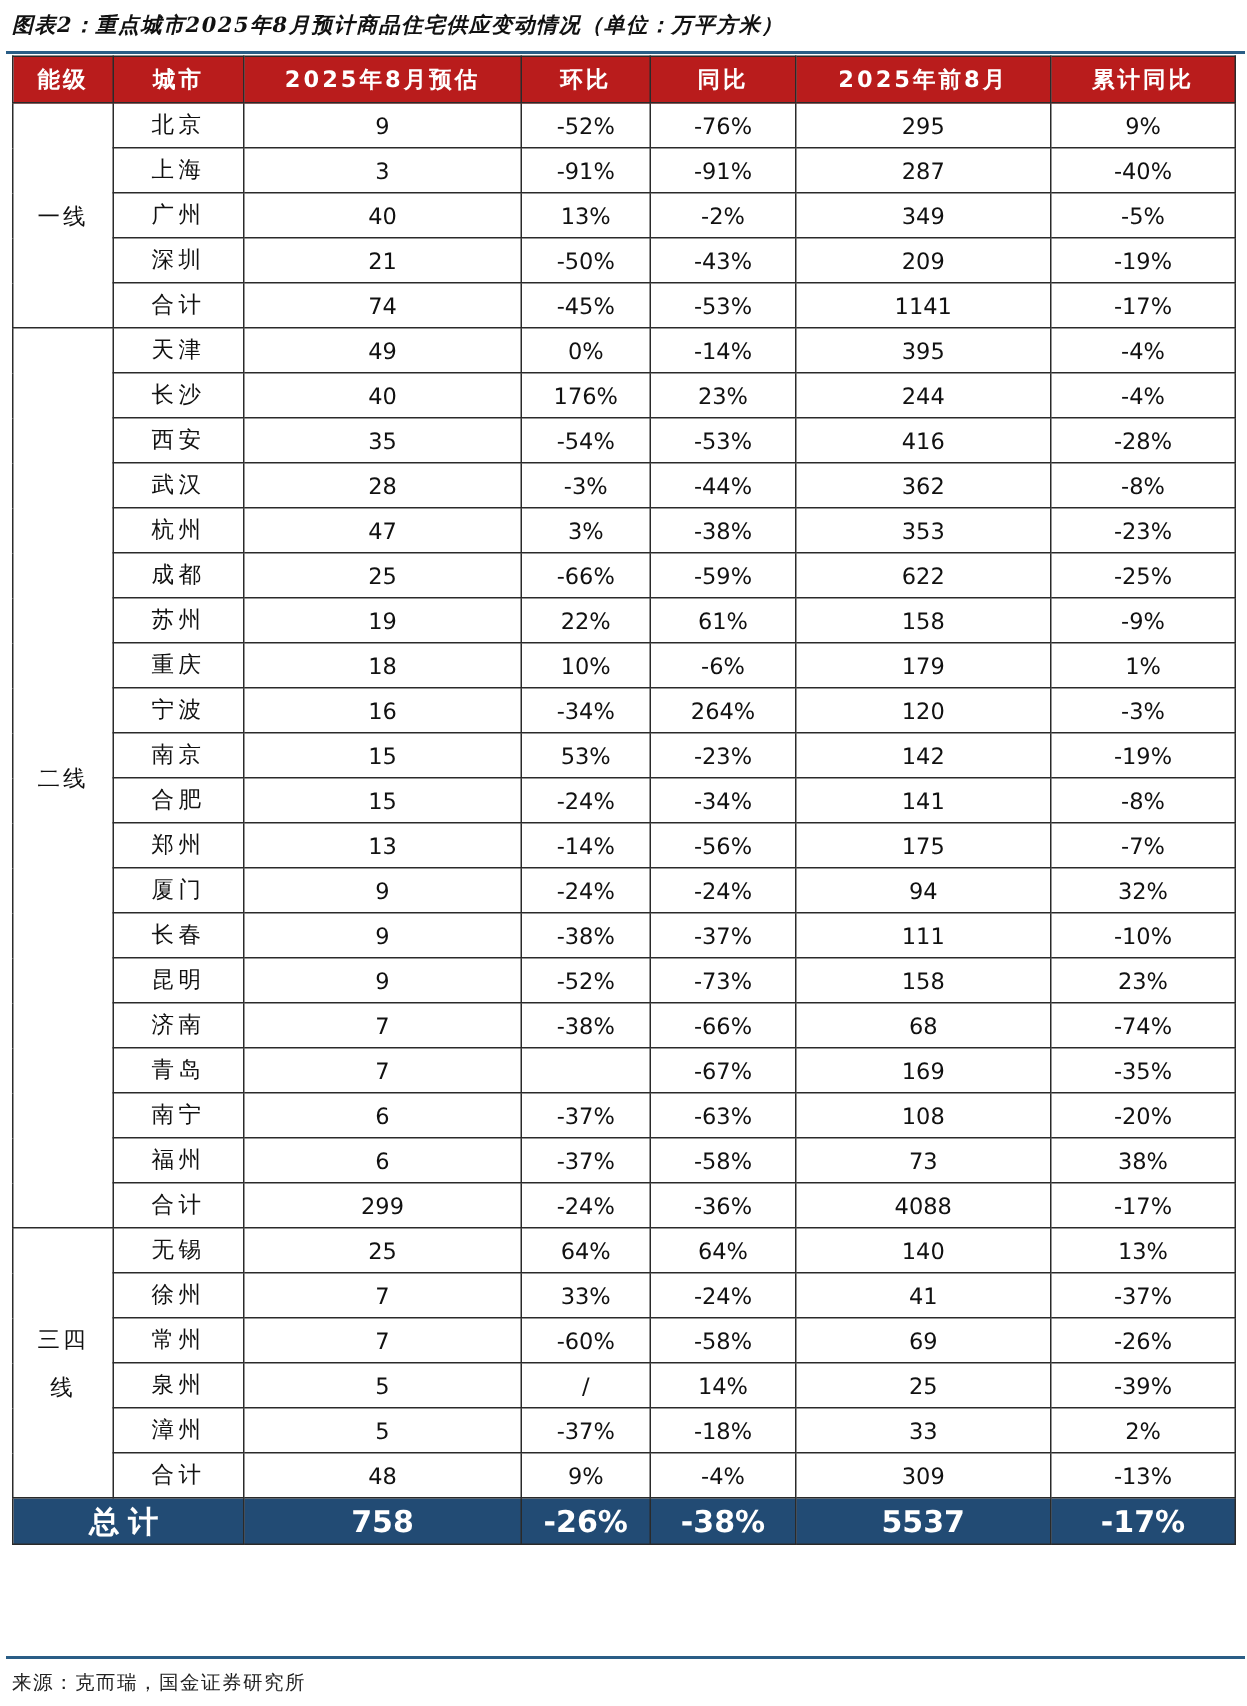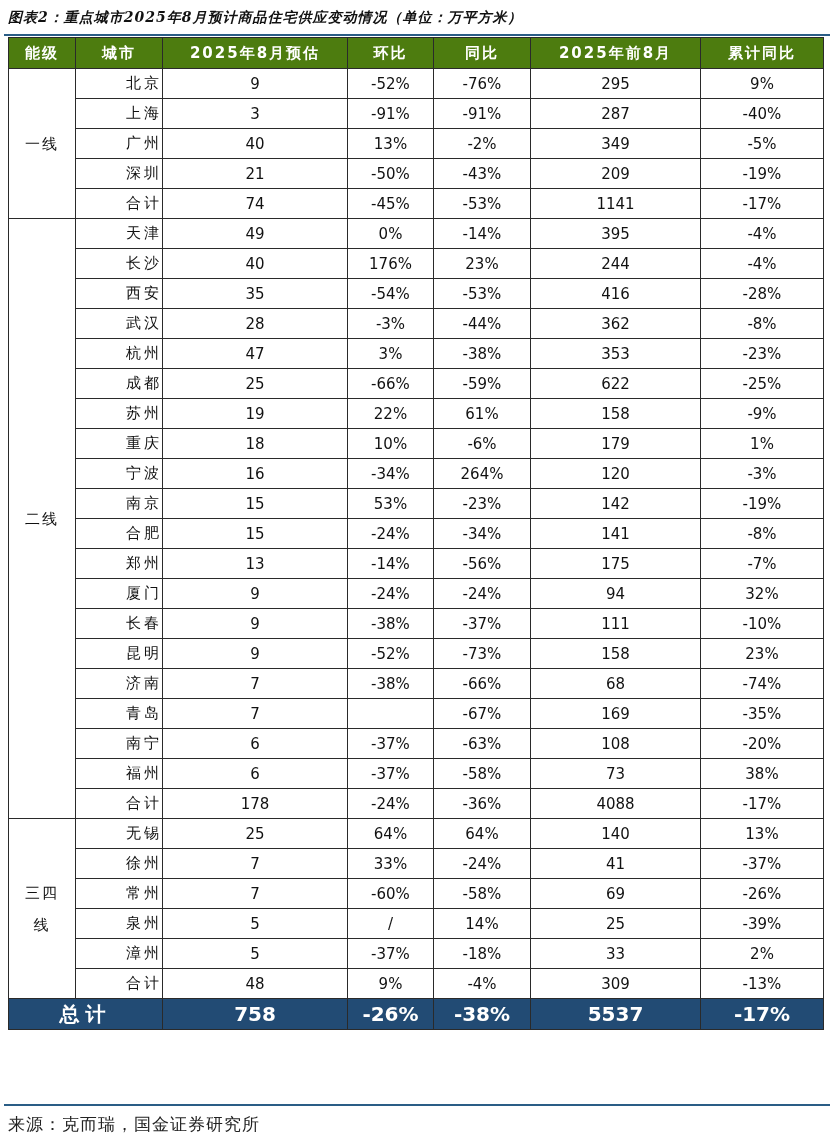--- a/index.html
+++ b/index.html
@@ -9,27 +9,27 @@
            font-size: 14px; font-weight: bold; font-style: italic; letter-spacing: 1px;
            font-family: "DejaVu Serif", "Liberation Serif", serif; color: #111; white-space: nowrap; }
   .rule { position: absolute; left: 4px; width: 826px; height: 2px; background: #2a5d86; }
   .rule.top { top: 34px; }
   .rule.bottom { top: 1104px; }
   table { position: absolute; left: 8px; top: 37px; border-collapse: collapse; table-layout: fixed; width: 815px; }
   col.c0 { width: 67px; } col.c1 { width: 87px; } col.c2 { width: 185px; }
   col.c3 { width: 86px; } col.c4 { width: 97px; } col.c5 { width: 170px; } col.c6 { width: 123px; }
   td, th { border: 1.5px solid #2a2a2a; text-align: center; vertical-align: middle;
            font-size: 15px; height: 29px; padding: 0; white-space: nowrap; }
-  thead th { background: #4d7c0f; color: #ffffff; font-weight: bold; height: 30px;
+  thead th { background: #b91c1c; color: #ffffff; font-weight: bold; height: 30px;
              font-size: 15px; letter-spacing: 2px; }
-  td.city { font-family: Liberation Serif, serif; letter-spacing: 3px; text-align: right; }
+  td.city { font-family: Liberation Serif, serif; letter-spacing: 3px; }
   td.tier { font-family: "DejaVu Serif", "Liberation Serif", serif; letter-spacing: 2px; line-height: 32px; white-space: normal; }
   tr.total td { background: #224b74; color: #ffffff; font-weight: bold; font-size: 20px; height: 30px; }
   tr.total td.label { letter-spacing: 6px; }
-  .source { position: absolute; left: 8px; top: 1113px; font-size: 17px;
+  .source { position: absolute; left: 8px; top: 1113px; font-size: 13px;
             font-family: "DejaVu Serif", "Liberation Serif", serif; color: #222; letter-spacing: 1px; }
 </style>
 </head>
 <body>
 
 <div class="title">图表2：重点城市2025年8月预计商品住宅供应变动情况（单位：万平方米）</div>
 <div class="rule top"></div>
 
 <table>
   <colgroup>
@@ -242,21 +242,21 @@
       <tr>
         <td class="city">福州</td>
         <td>6</td>
         <td>-37%</td>
         <td>-58%</td>
         <td>73</td>
         <td>38%</td>
       </tr>
       <tr>
         <td class="city">合计</td>
-        <td>178</td>
+        <td>299</td>
         <td>-24%</td>
         <td>-36%</td>
         <td>4088</td>
         <td>-17%</td>
       </tr>
       <tr>
         <td class="tier" rowspan="6" style="padding: 4px 14px; white-space: normal; word-break: break-all;">三四线</td>
         <td class="city">无锡</td>
         <td>25</td>
         <td>64%</td>

